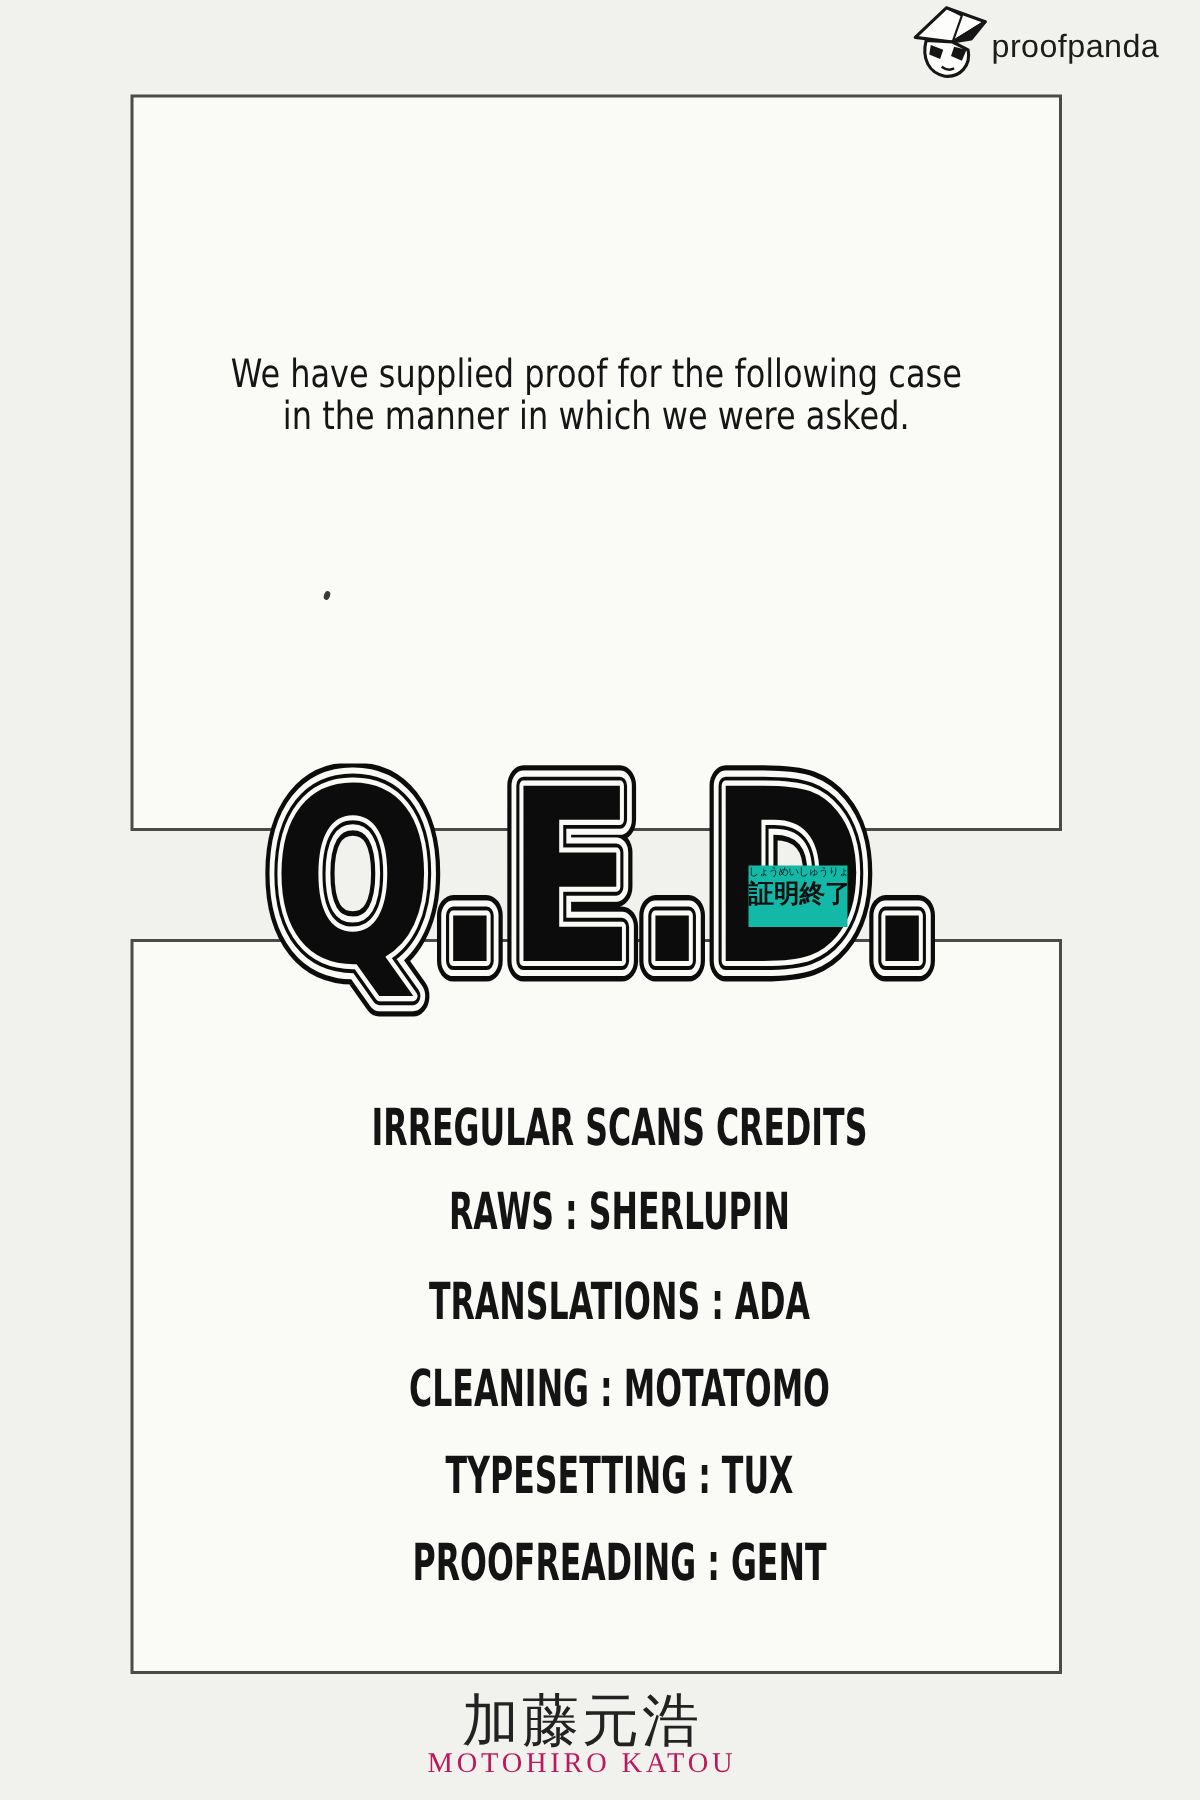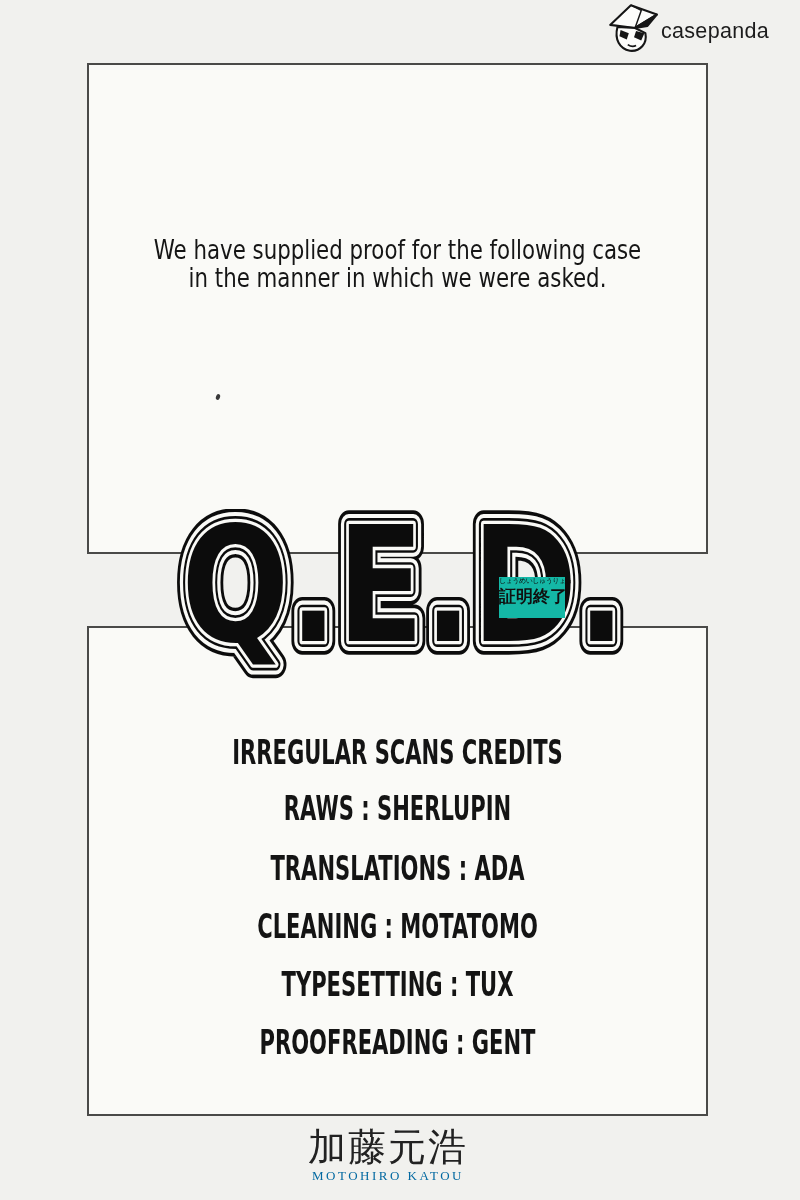--- a/index.html
+++ b/index.html
@@ -40,21 +40,21 @@
   .qed{position:absolute;left:170px;top:509px;width:464px;height:170px;z-index:3;}
   .qed svg{display:block;width:100%;height:100%;}
   .qed-badge{
     position:absolute;left:499px;top:577px;width:66px;height:41px;
     background:#14b8a6;z-index:4;text-align:center;color:#101010;
   }
   .badge-kana{font-size:7px;line-height:9px;letter-spacing:-.5px;white-space:nowrap;}
   .badge-kanji{font-size:17px;line-height:20px;font-weight:bold;white-space:nowrap;}
 
   
-  .credits{position:absolute;left:87px;top:626px;width:621px;height:490px;z-index:2;}
+  .credits{position:absolute;left:87px;top:626px;width:621px;height:490px;z-index:2;padding-left:31px;}
   .credit-line{
     position:absolute;left:0;width:100%;text-align:center;white-space:nowrap;
     font-weight:bold;font-size:34px;line-height:34px;color:#141414;
     transform:scaleX(.62);transform-origin:50% 50%;
     font-family:"DejaVu Sans", sans-serif;
   }
   .cl-0{top:109px;}
   .cl-1{top:165px;}
   .cl-2{top:225px;}
   .cl-3{top:283px;}
@@ -62,21 +62,21 @@
   .cl-5{top:399px;}
 
   
   .author{position:absolute;left:138px;top:1126px;width:500px;text-align:center;z-index:2;}
   .author-kanji{
     font-size:38px;line-height:42px;font-weight:normal;letter-spacing:2px;color:#222;
     font-family:"DejaVu Sans","Liberation Sans",sans-serif;
   }
   .author-romaji{
     font-family:"Liberation Serif", serif;
-    font-size:13px;line-height:16px;letter-spacing:2.5px;color:#0369a1;
+    font-size:19px;line-height:16px;letter-spacing:2.5px;color:#be185d;
   }
 </style>
 </head>
 <body>
 
 <div class="page">
 
   <div class="brand">
     <span class="brand-icon">
       <svg width="58" height="52" viewBox="0 0 56 50" aria-hidden="true">
@@ -84,21 +84,21 @@
           <path d="M5 22 L25 3 L50 12 L29 25 Z"></path>
           <path d="M25 3 L35 8 L29 25" fill="none" stroke-width="1.4"></path>
           <path d="M50 12 L41 23 L29 25 Z" fill="#161616"></path>
           <path d="M12 24 C9 36 14 45 24 47 C34 48 41 40 39 30 L29 25 Z"></path>
           <path d="M15 27 l8 3 -2 6 -7 -3 z" fill="#161616" stroke="none"></path>
           <path d="M30 28 l8 2 -3 7 -7 -3 z" fill="#161616" stroke="none"></path>
           <path d="M22 41 q4 3 8 1" fill="none" stroke-width="1.6"></path>
         </g>
       </svg>
     </span>
-    <span class="brand-text"><span class="bt-light">case</span><span class="bt-bold">panda</span></span>
+    <span class="brand-text"><span class="bt-light">proof</span><span class="bt-bold">panda</span></span>
   </div>
 
   <div class="panel panel-top"></div>
   <div class="panel panel-bottom"></div>
 
   <div class="intro">
     <div>We have supplied proof for the following case</div>
     <div>in the manner in which we were asked.</div>
   </div>
 

